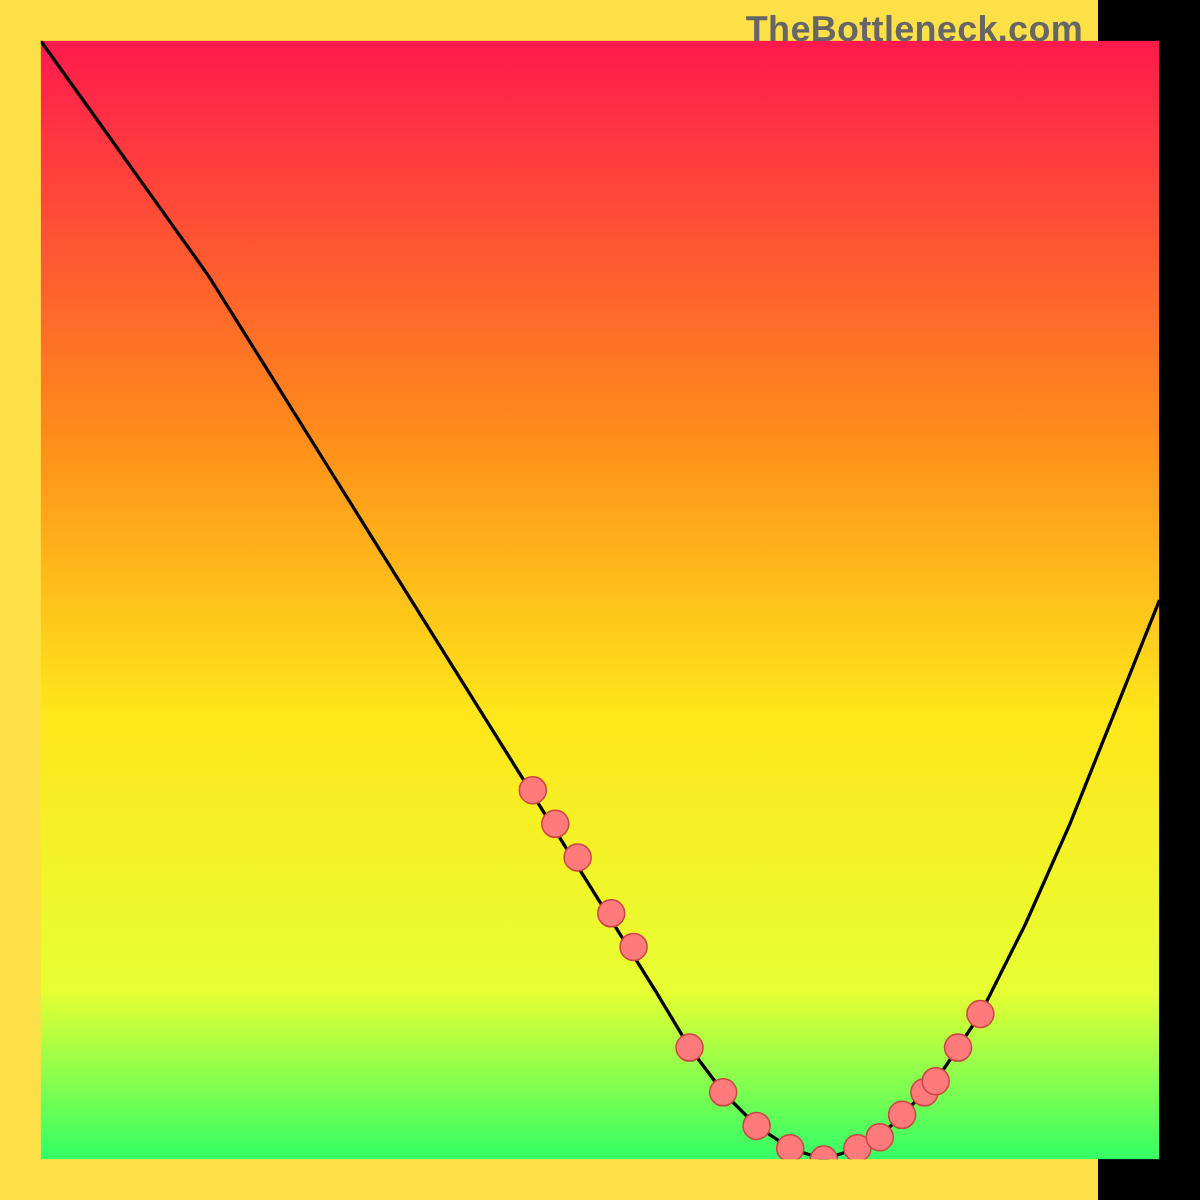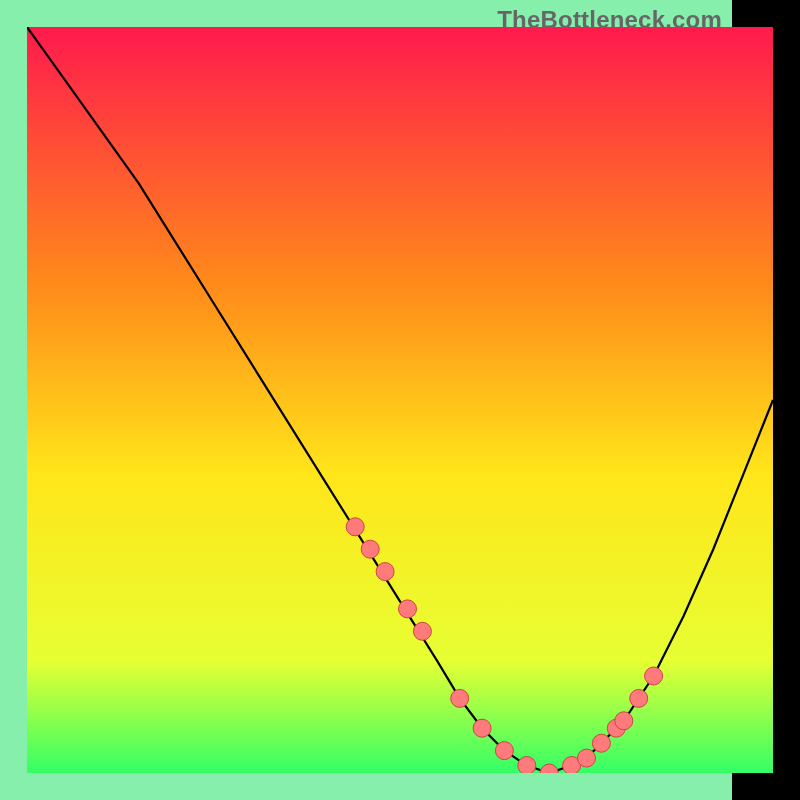--- a/index.html
+++ b/index.html
@@ -1,17 +1,17 @@
 <!DOCTYPE html>
 <html><head>
 <meta charset="utf-8">
 <style>
   * { margin: 0; padding: 0; box-sizing: border-box; }
   html, body { width: 800px; height: 800px; overflow: hidden; background: #000; }
-  .frame { position: relative; width: 732px; height: 800px; background: #86efac; }
+  .frame { position: relative; width: 732px; height: 800px; background: #fde047; }
   .watermark {
     position: absolute;
     top: 6px;
     right: 10px;
     font-family: Arial, Helvetica, sans-serif;
     font-size: 24px;
     font-weight: bold;
     color: #666;
     letter-spacing: 0.2px;
     z-index: 10;

